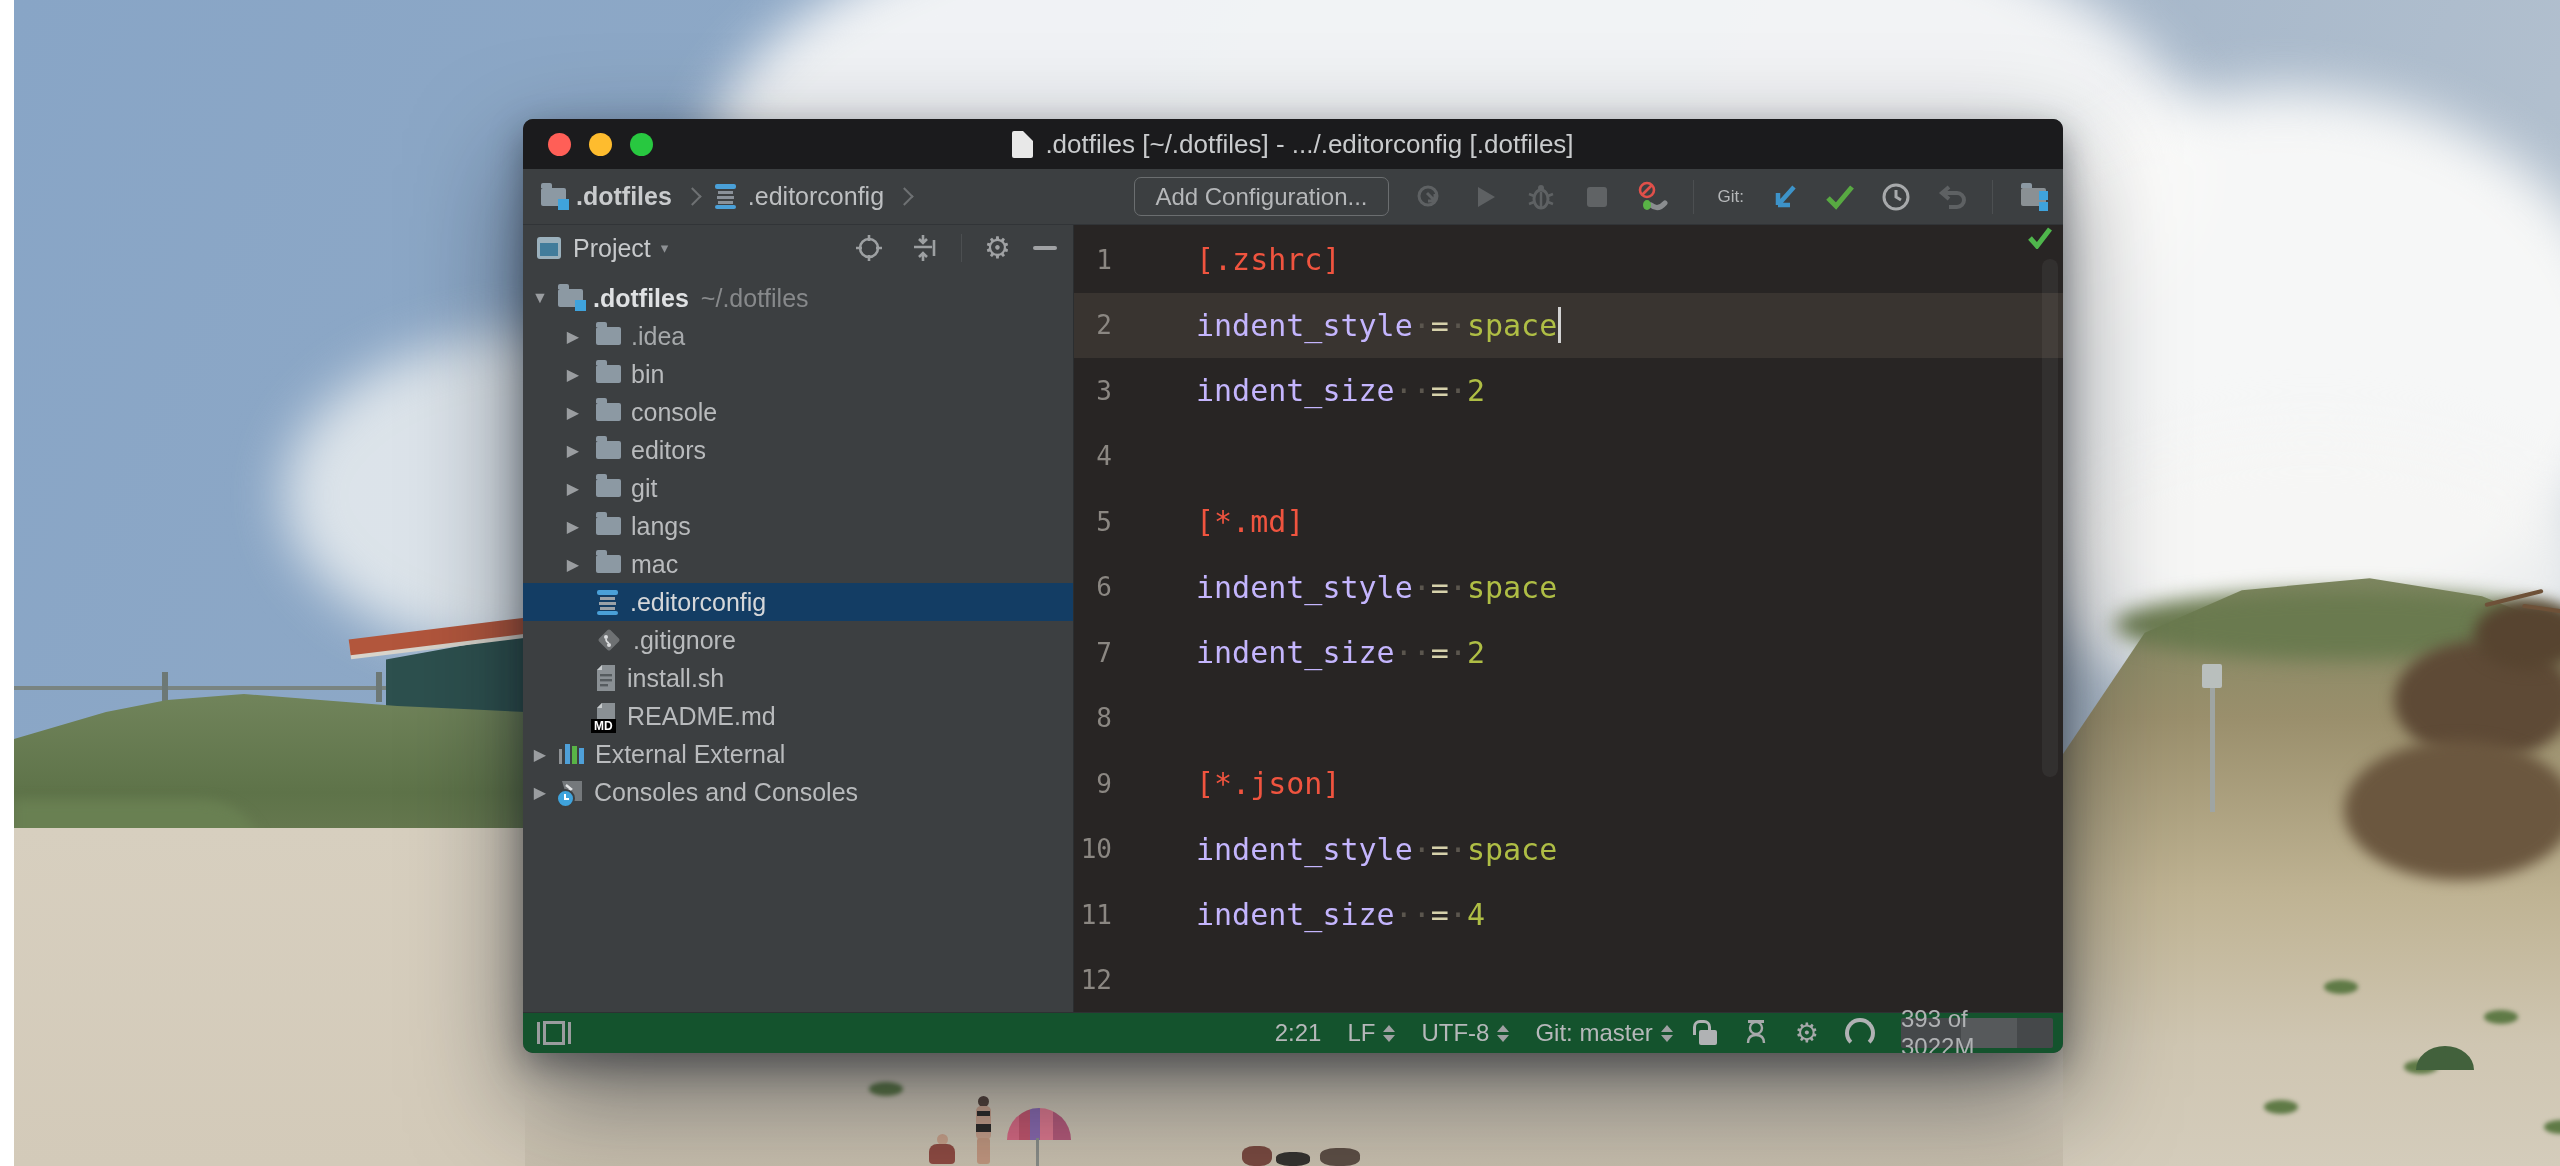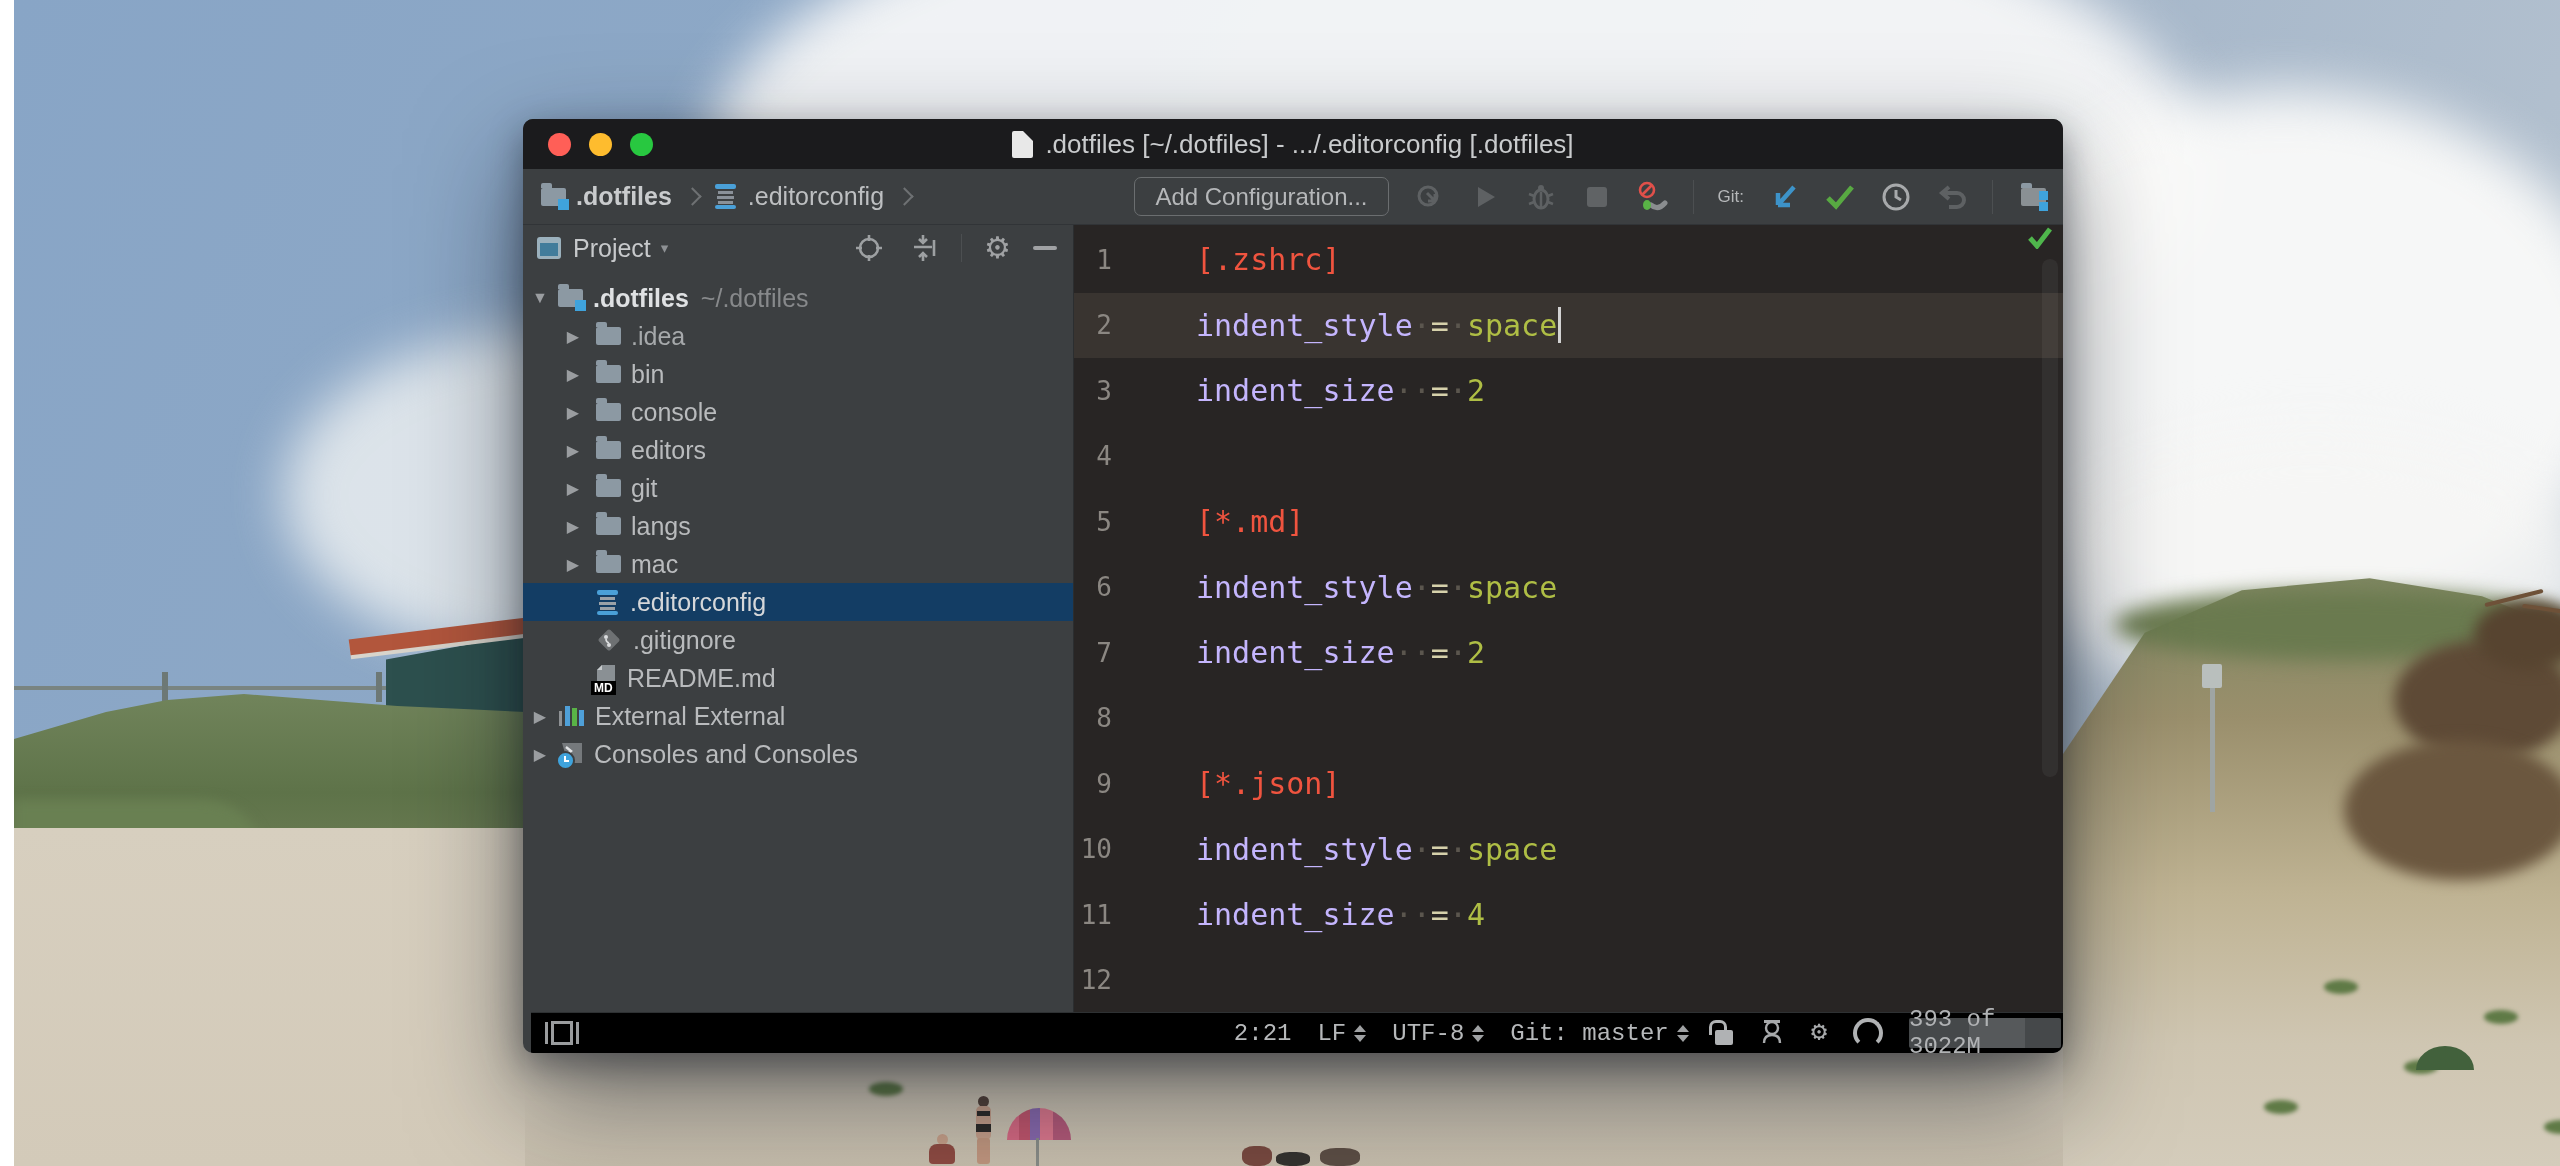--- a/index.html
+++ b/index.html
@@ -130,22 +130,22 @@
   .eline.current{background:#393430;}
   .lnum{width:38px;text-align:right;font-size:26px;color:#8b8782;flex:none;}
   .codeline{margin-left:84px;font-size:30px;white-space:pre;letter-spacing:0;}
   .tk-section{color:#f0543f;} .tk-key{color:#c4b5fd;} .tk-op{color:#d6d1ab;}
   .tk-val{color:#afbe45;} .tk-ws{color:#5b564e;}
   .caret{display:inline-block;width:3px;height:36px;background:#d2d2d2;vertical-align:-7px;margin-left:1px;}
   .inspect-check{position:absolute;right:10px;top:2px;}
   .vscroll{position:absolute;right:5px;top:34px;width:16px;height:518px;background:rgba(255,255,255,.05);border-radius:8px;}
 
   
-  .statusbar{position:absolute;left:8px;bottom:0;width:100%;height:40px;background:#000000;
-    border-top:1px solid #2e3133;display:flex;align-items:center;color:#b6b8ba;font-size:24px;font-family:Liberation Mono, monospace;}
+  .statusbar{position:absolute;left:0;bottom:0;width:100%;height:40px;background:#14532d;
+    border-top:1px solid #2e3133;display:flex;align-items:center;color:#b6b8ba;font-size:24px;}
   .sb-right{position:absolute;right:10px;top:0;height:40px;display:flex;align-items:center;gap:26px;}
   .ud{display:inline-flex;flex-direction:column;gap:3px;margin-left:8px;vertical-align:middle;}
   .ud i{display:block;width:0;height:0;border-left:6px solid transparent;border-right:6px solid transparent;}
   .ud .up{border-bottom:7px solid #9fa1a3;} .ud .dn{border-top:7px solid #9fa1a3;}
   .sb-item{display:flex;align-items:center;}
   .memory{position:relative;width:152px;height:30px;background:#45484a;border-radius:2px;
     display:flex;align-items:center;justify-content:flex-end;padding-right:6px;box-sizing:border-box;}
   .memory .used{position:absolute;left:60px;top:0;width:56px;height:100%;background:#56595b;}
   .memory span{position:relative;color:#b0b2b4;}
   .lock{position:relative;width:18px;height:15px;background:#b0b2b4;border-radius:2px;margin-top:9px;}
@@ -411,20 +411,32 @@
               <svg width="28" height="28" viewBox="0 0 28 28">
                 <rect x="6" y="6" width="16" height="16" rx="2" fill="#6e7173" transform="rotate(45 14 14)"></rect>
                 <circle cx="11" cy="11" r="2" fill="#dadcde"></circle>
                   <circle cx="14" cy="19" r="2" fill="#dadcde"></circle>
                 <path d="M11 13 Q11 16 14 17" stroke="#dadcde" stroke-width="1.6" fill="none"></path>
               </svg>
             </span>
             <span class="tlabel">.gitignore</span>
           </div>
           <div class="trow filerow">
+            <span class="ticon">
+              <svg width="22" height="28" viewBox="0 0 22 28">
+                <path d="M7 1 H20 V27 H2 V6 Z" fill="#8a9094"></path>
+                <path d="M7 1 L2 6 H7 Z" fill="#c6cacc"></path>
+                <rect x="5" y="10" width="12" height="2.4" fill="#565c5f"></rect>
+                <rect x="5" y="15" width="12" height="2.4" fill="#565c5f"></rect>
+                <rect x="5" y="20" width="8" height="2.4" fill="#565c5f"></rect>
+              </svg>
+            </span>
+            <span class="tlabel">install.sh</span>
+          </div>
+          <div class="trow filerow">
             <span class="ticon" style="position:relative">
               <svg width="22" height="26" viewBox="0 0 22 26">
                 <path d="M7 0 H20 V22 H2 V5 Z" fill="#8a9094"></path>
                 <path d="M7 0 L2 5 H7 Z" fill="#c6cacc"></path>
               </svg>
               <span style="position:absolute;left:-4px;bottom:-4px;background:#000000;color:#fff;font-size:12px;font-weight:bold;padding:1px 3px;line-height:1">MD</span>
             </span>
             <span class="tlabel">README.md</span>
           </div>
           <div class="trow lvl0">

